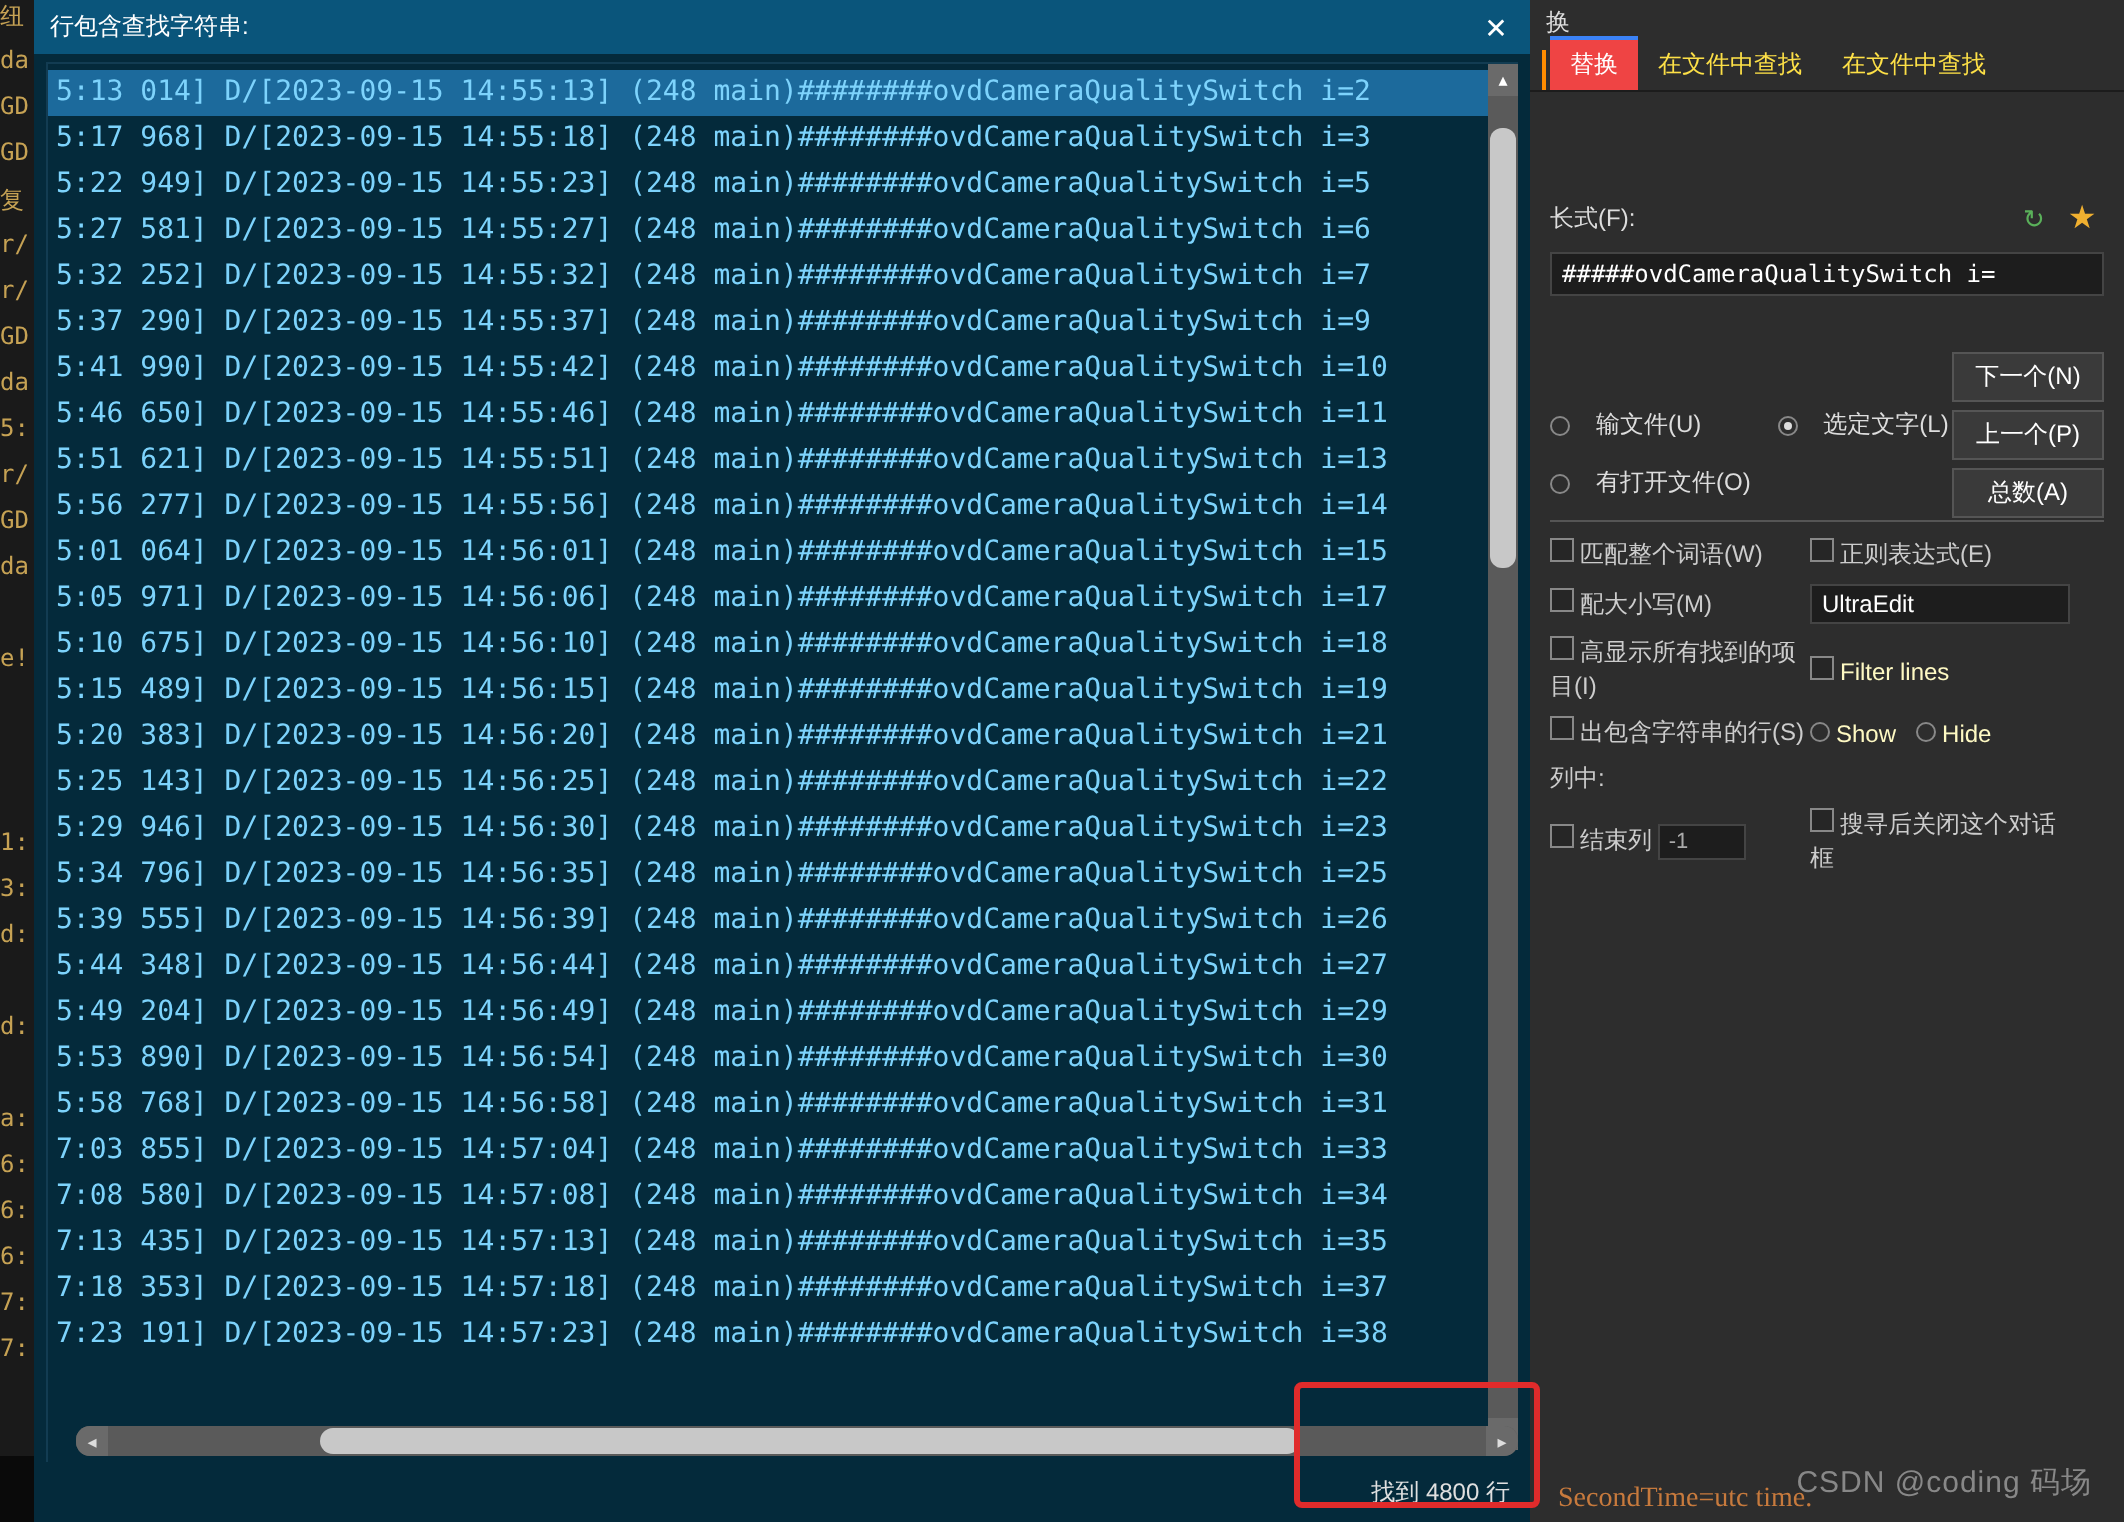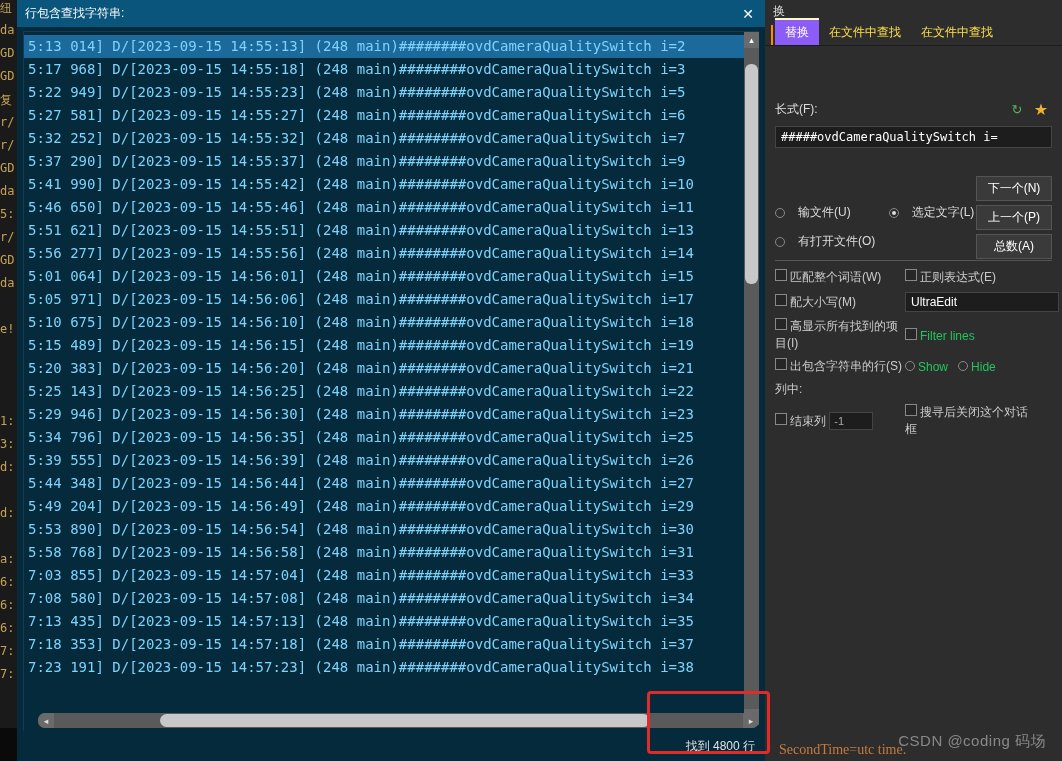--- a/index.html
+++ b/index.html
@@ -158,22 +158,22 @@
     }
     .tab {
       padding: 4px 10px;
       color: #fde047;
       cursor: pointer;
       font-size: 12px;
       background: #2d2d2d;
       border-top:2px solid transparent;
     }
     .tab.active {
-      background: #8b5cf6;
-      border-top: 2px solid #fef9c3;
+      background: #ef4444;
+      border-top: 2px solid #3b82f6;
       color: #fff;
     }
     .form-area {
       padding: 12px 10px;
       color: #ccc;
     }
     .row { display:flex; align-items:center; margin-bottom: 6px; min-height:22px; gap:2px;margin-top:40px;}
     .row-label { font-size: 12px; color:#ddd; }
     .find-input {
       width: 100%;
@@ -225,23 +225,23 @@
       display: inline-block;
       margin-right: 3px;
       background:#262626;
     }
     .fixed-input {
       background: #1d1d1d;
       border: 1px solid #444;
       color: #fff;
       padding: 2px 5px;
       font-size: 12px;
-      width: 154px;
-    }
-    .grey-text { color:#22c55e; }
+      width: 130px;
+    }
+    .grey-text { color:#fef9c3; }
     .bottom-text {
       position:absolute;
       bottom: 3px;
       left: 779px;
       color: #c77a3d;
       font-family: Liberation Serif, serif;
       font-size: 14px;
     }
     .watermark {
       position:absolute;

